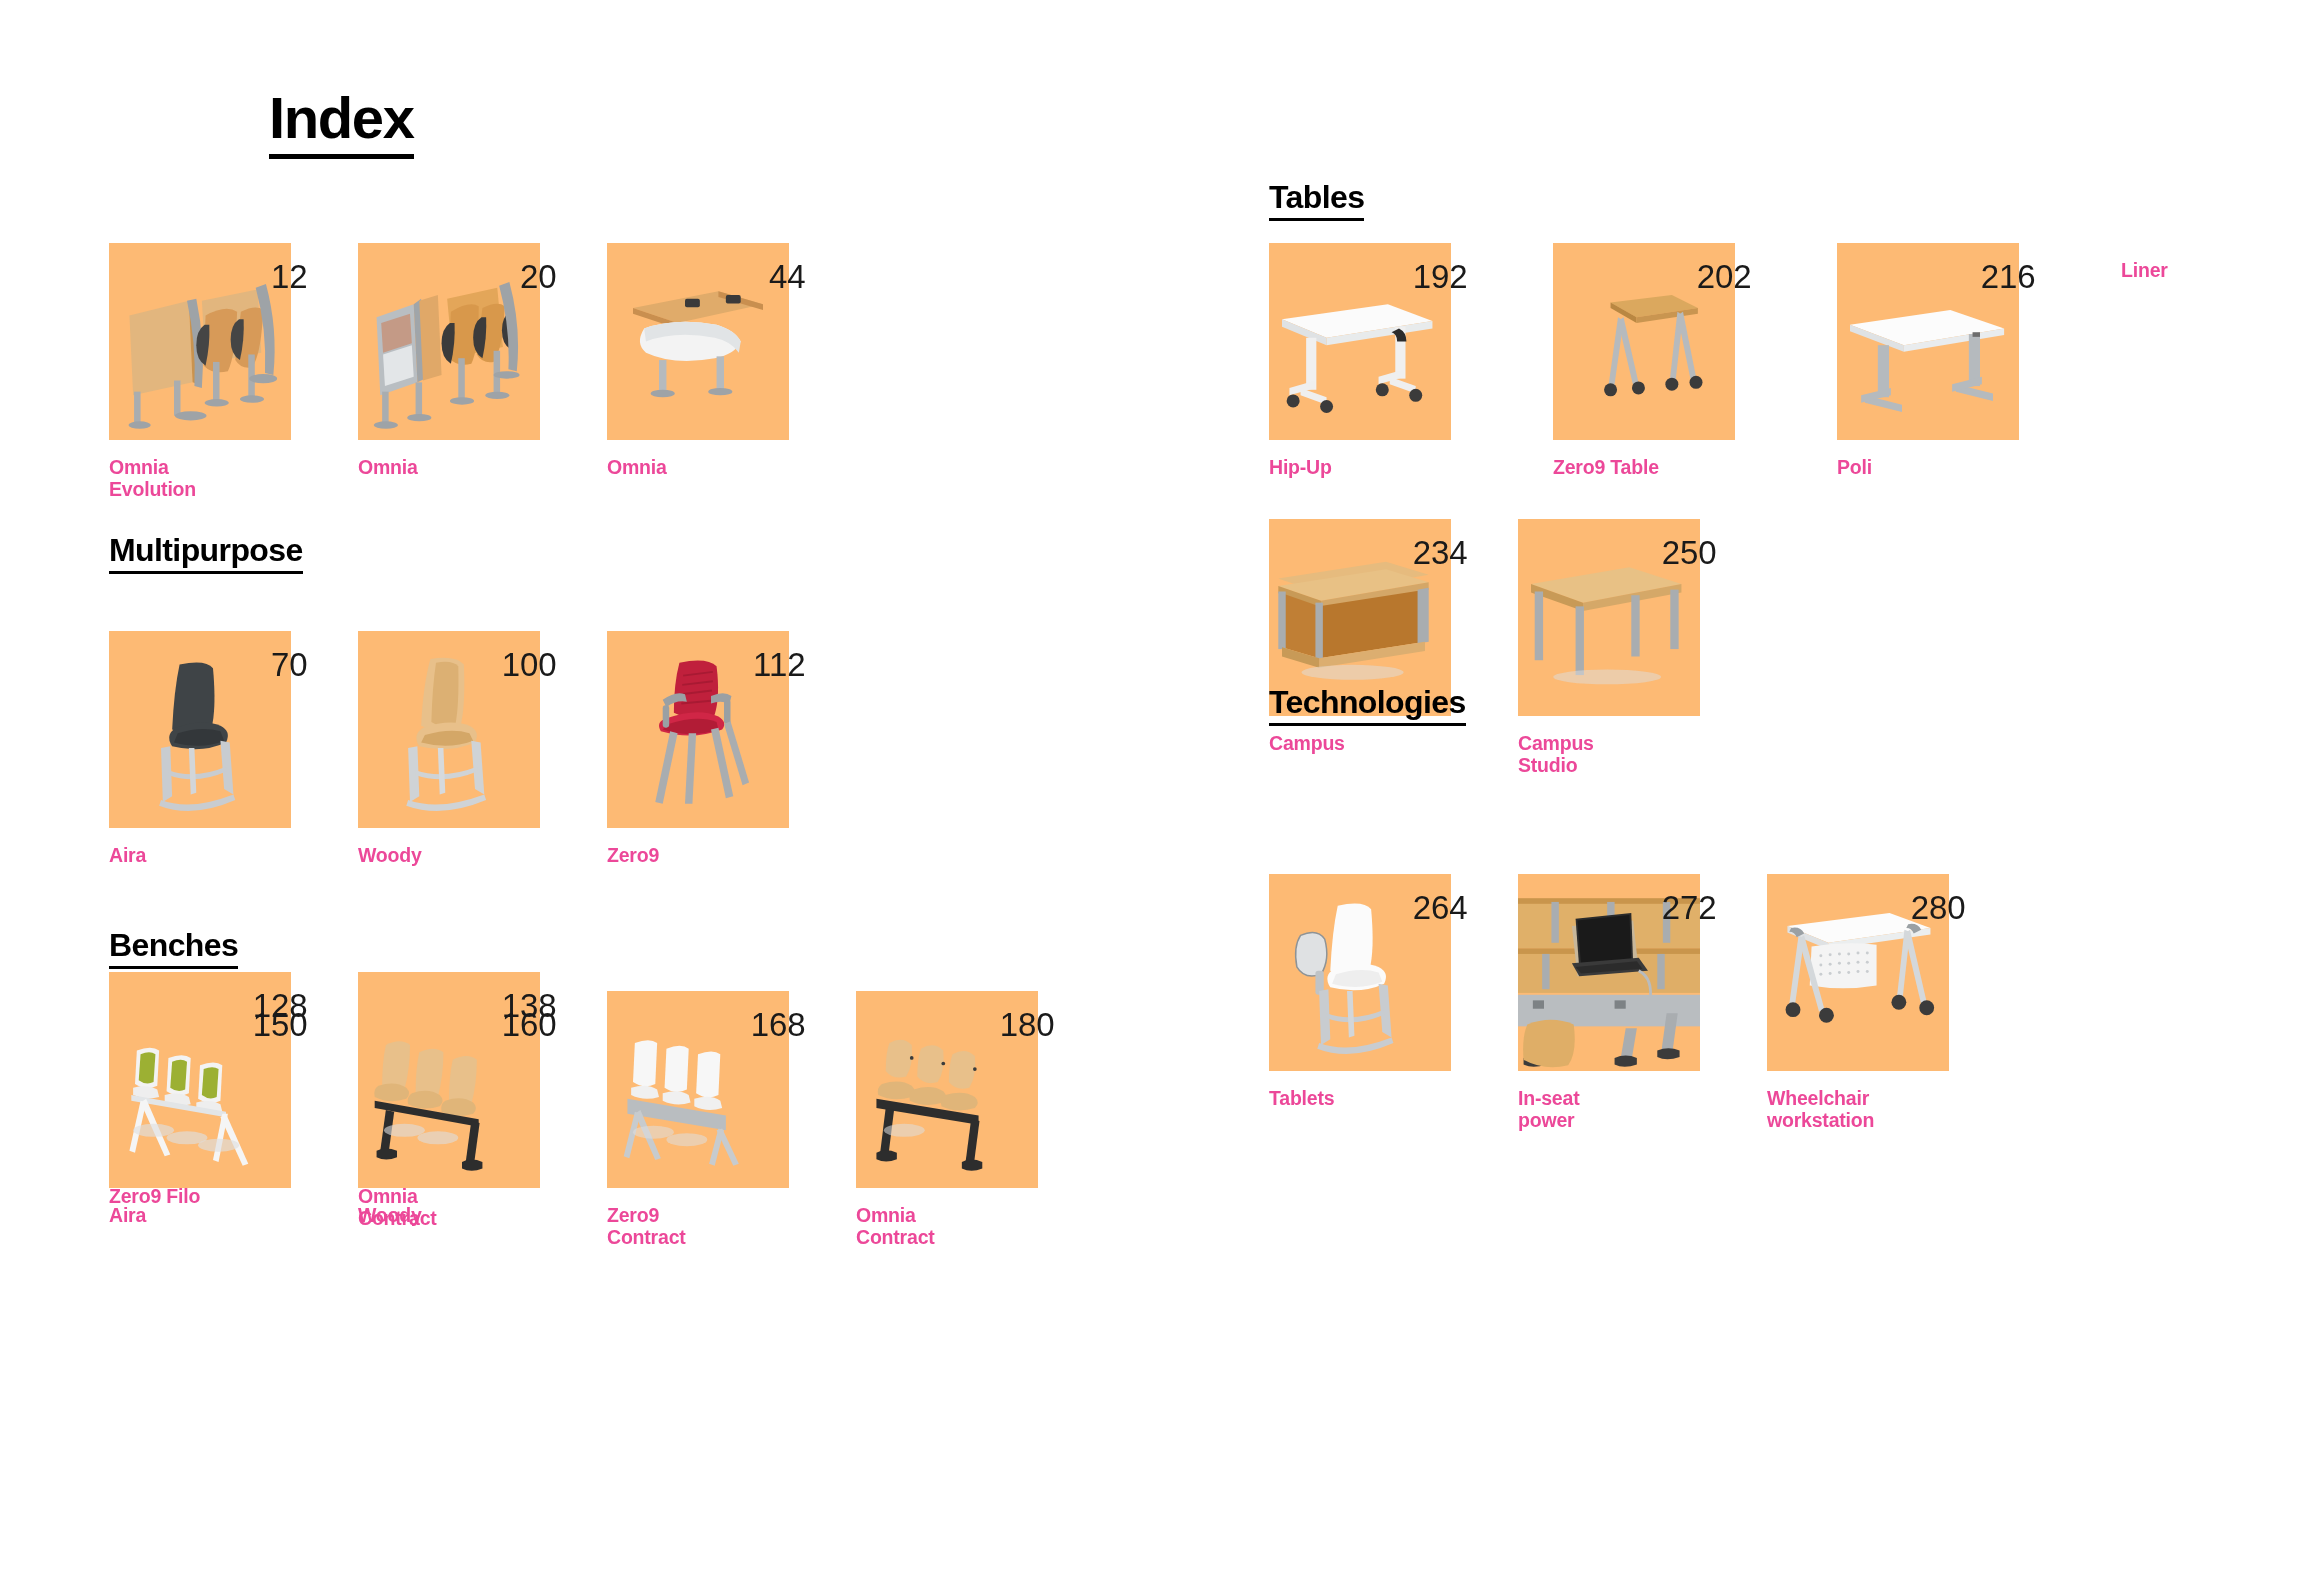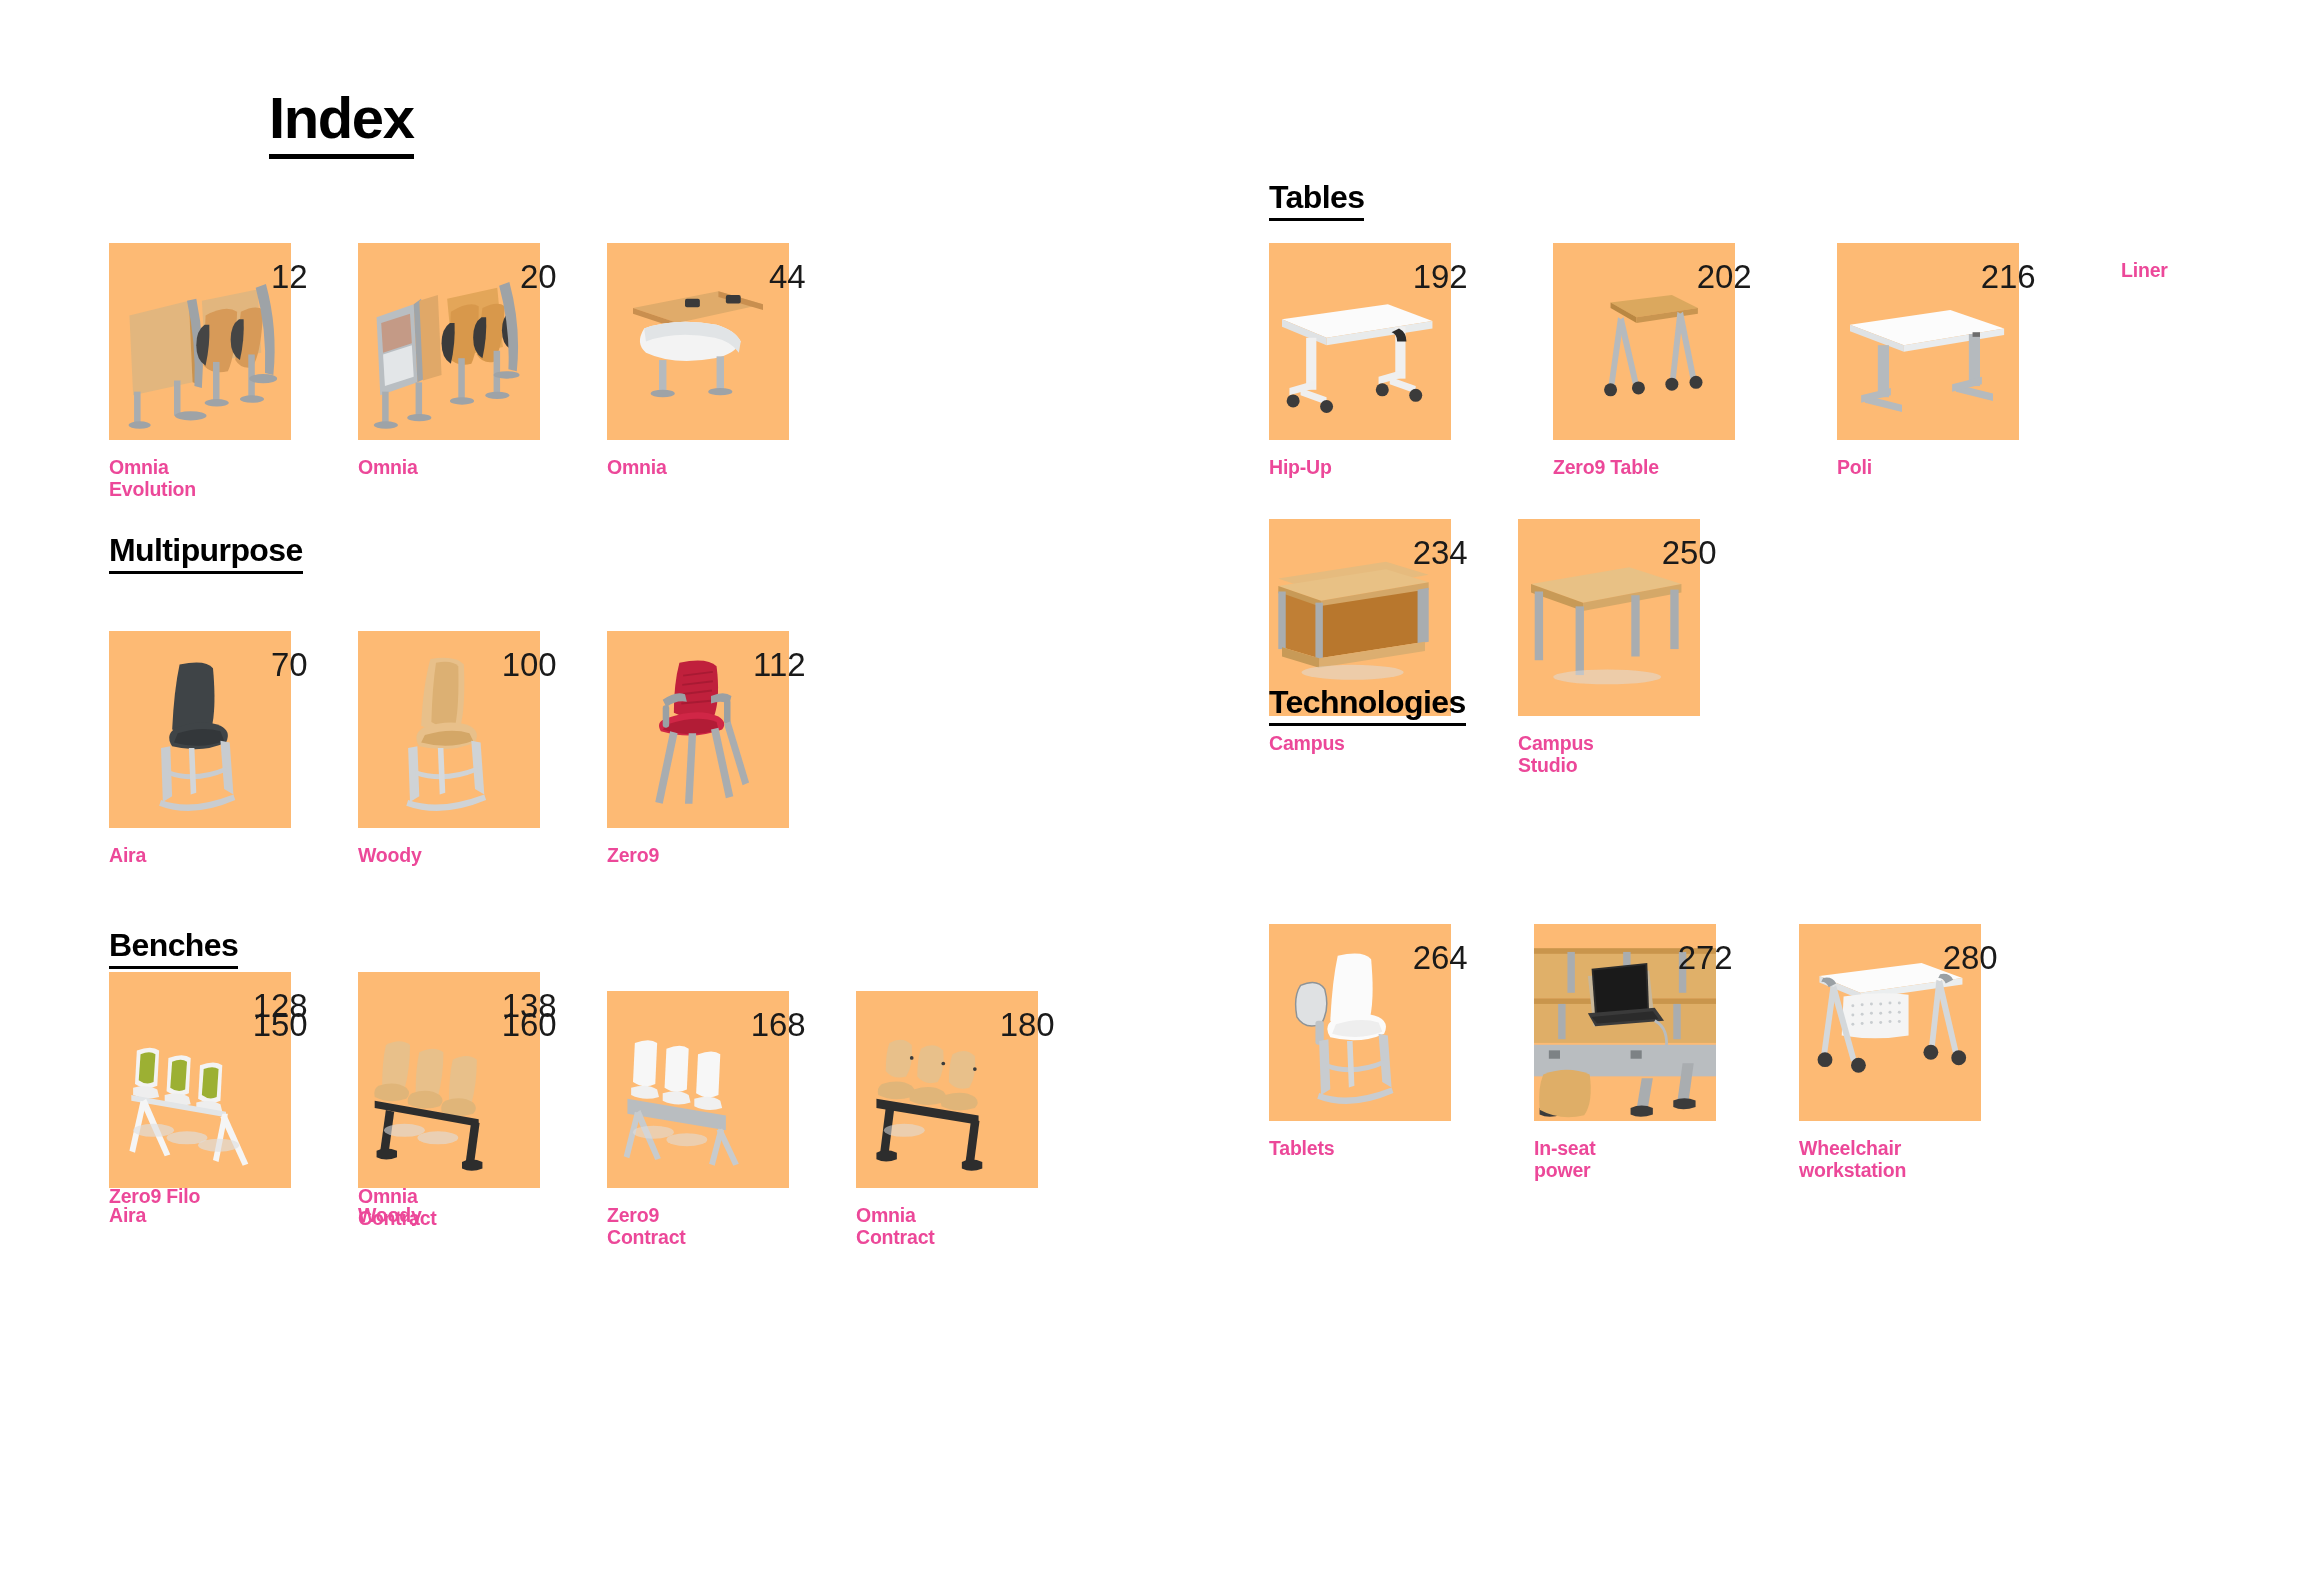--- a/index.html
+++ b/index.html
@@ -554,21 +554,21 @@
    </g>
             </svg>
           </div>
           <div class="tile-page">250</div>
         </div>
         <div class="tile-label">Campus
 Studio</div>
       </div>
     </div>
     <div class="section" style="top: 686px;"><div class="section-title">Technologies</div></div>
-    <div class="tile-row" style="top: 924px; gap: 16px;">
+    <div class="tile-row" style="top: 874px;">
       <div class="tile">
         <div class="tile-thumb">
           <div class="tile-art">
             <svg viewBox="0 0 196 212">
    <g>
      <path d="M74 34 q28 -6 36 4 q4 44 -2 66 q-22 8 -42 0 q2 -42 8 -70 Z" fill="#fbfbfb"></path>
      <path d="M70 102 q28 -10 48 -2 q12 6 6 18 q-26 12 -58 4 q-8 -12 4 -20 Z" fill="#fbfbfb"></path>
      <path d="M72 108 q26 -8 46 -2 l4 10 q-24 10 -54 2 Z" fill="#eeeeee"></path>
      <path d="M34 66 q18 -8 26 4 q6 22 -4 38 q-18 6 -26 -8 q-4 -22 4 -34 Z" fill="#dfe1e3" stroke="#8e9396" stroke-width="1.6"></path>
      <rect x="50" y="104" width="9" height="26" rx="3" fill="#bfc3c6"></rect>

